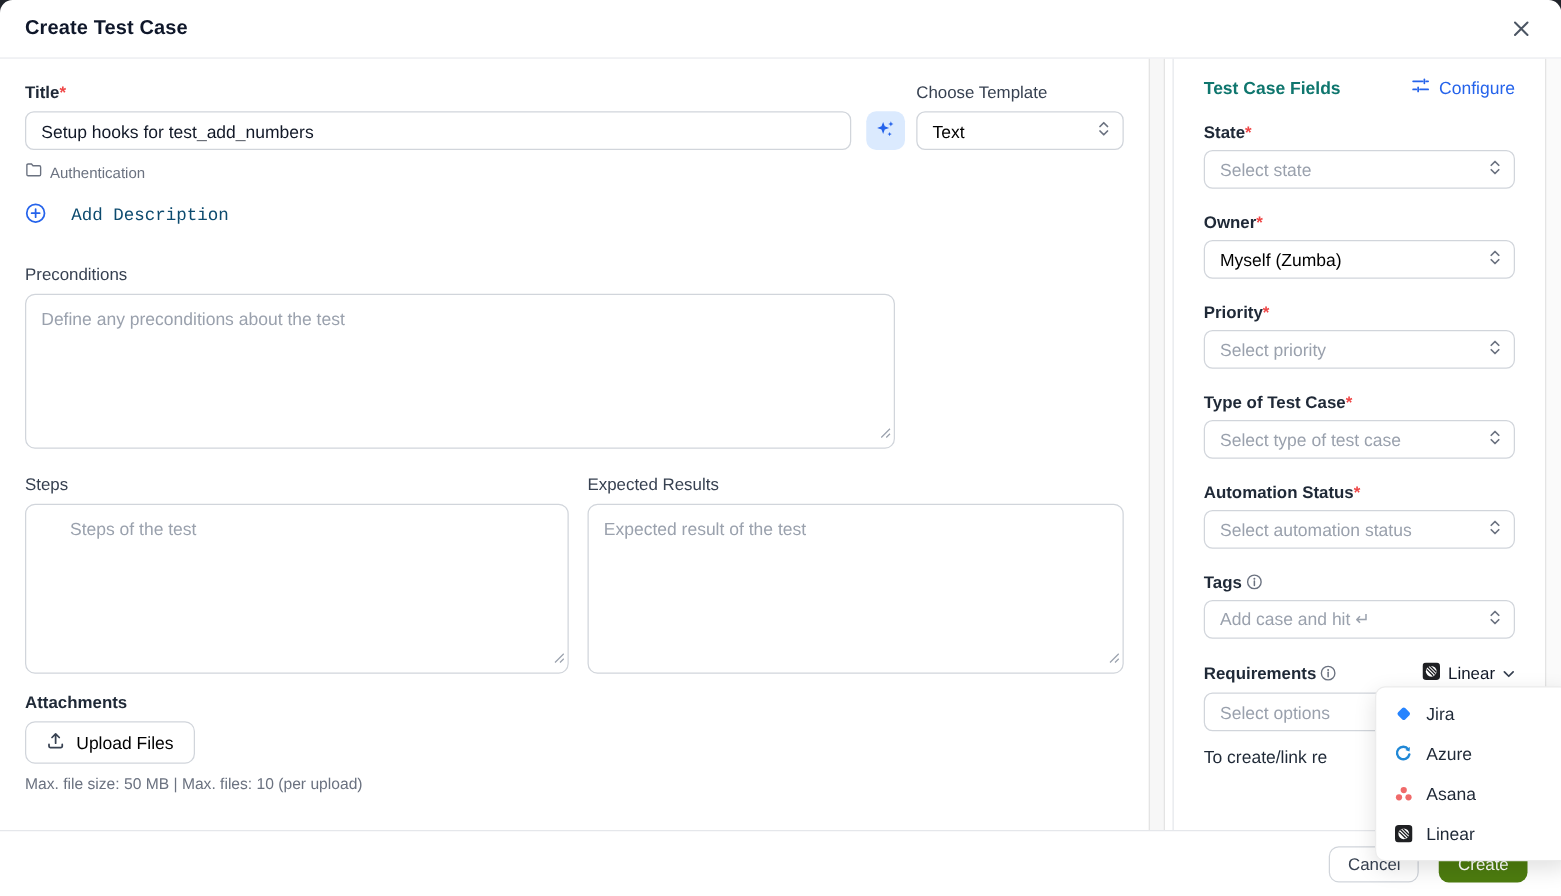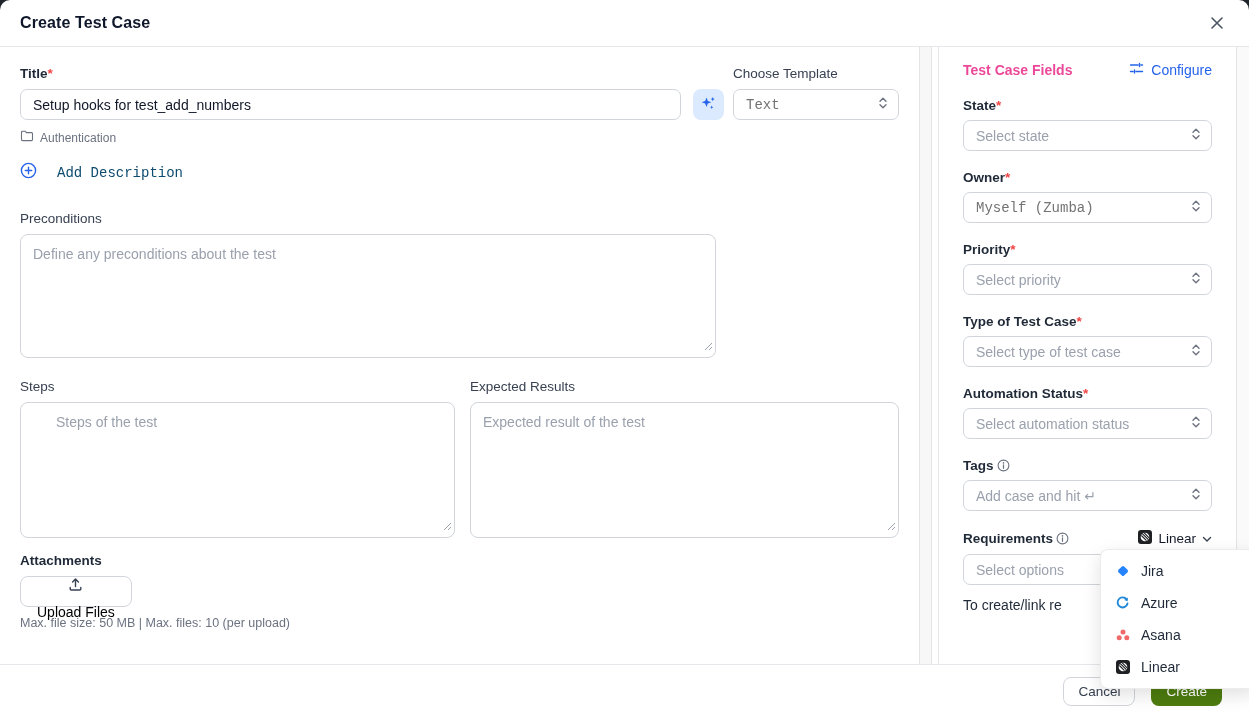--- a/index.html
+++ b/index.html
@@ -15,21 +15,21 @@
   .m-body { flex:1 1 auto; display:flex; min-height:0; position:relative; background:#fff; }
   .main { flex:none; width:919px; padding:19px 20px 0 20px; }
   .vtrack { flex:none; width:13px; background:#f7f7f7; border-left:1px solid #e4e4e4; border-right:1px solid #e4e4e4; }
   .sidebar { flex:1 1 auto; margin-left:6px; border-left:1px solid #e5e7eb; padding:14px 24px 0 24px; min-width:0; }
   .rgutter { flex:none; width:13px; background:#fafafa; border-left:1px solid #e4e4e4; }
 
   
   .lbl { font-size:13.5px; font-weight:600; color:#1f2937; display:flex; align-items:center; gap:0; }
   .req { color:#ef4444; font-weight:600; }
   .ph { color:#9aa1ad; }
-  .val { color:#737373;font-family:Liberation Mono, monospace; }
+  .val { color:#000000; }
 
   
   .title-row { display:flex; align-items:flex-end; }
   .title-col { flex:1 1 auto; }
   .title-input-row { display:flex; align-items:center; margin-top:8px; }
   input.txt { width:100%; height:31px; border:1px solid #d1d5db; border-radius:7px; padding:0 12px; font-size:14px; color:#111827; font-family:inherit; outline:none; }
   .ai-btn { flex:none; width:31px; height:31px; margin-left:12px; background:#dbeafe; border:none; border-radius:8px; display:flex; align-items:center; justify-content:center; cursor:pointer; }
   .tmpl-col { flex:none; width:166px; margin-left:9px; }
   .tmpl-col .lbl { font-weight:500; color:#374151; }
 
@@ -43,26 +43,26 @@
   .area-block { margin-top:28px; }
   .ta-wrap { position:relative; margin-top:8px; }
   textarea.ta { display:block; width:100%; border:1px solid #d1d5db; border-radius:8px; padding:11px 12px; font-size:14px; font-family:inherit; color:#111827; resize:none; outline:none; }
   textarea.ta::placeholder, input.txt::placeholder { color:#9aa1ad; }
   .resize-h { position:absolute; right:3px; bottom:3px; pointer-events:none; }
   .two-col { display:flex; gap:15px; margin-top:21px; }
   .col-steps { flex:none; width:435px; }
   .col-exp { flex:1 1 auto; }
 
   .attach-block { margin-top:15px; }
-  .upload-btn { margin-top:8px; height:31px; display:inline-flex; align-items:center; gap:9px; padding:0 16px; background:#fff; border:1px solid #d1d5db; border-radius:8px; font-size:14px; font-weight:500; color:#000000; font-family:inherit; cursor:pointer;flex-direction:column; }
+  .upload-btn { margin-top:8px; height:31px; display:inline-flex; align-items:center; gap:9px; padding:16px 16px; background:#fff; border:1px solid #d1d5db; border-radius:8px; font-size:14px; font-weight:500; color:#000000; font-family:inherit; cursor:pointer; }
   .attach-hint { margin-top:9px; font-size:12.5px; color:#6b7280; }
 
   
   .sb-head { display:flex; align-items:center; justify-content:space-between; margin-bottom:19px; }
-  .sb-title { font-size:14px; font-weight:700; color:#ec4899; }
+  .sb-title { font-size:14px; font-weight:700; color:#0f766e; }
   .configure { display:flex; align-items:center; gap:7px; color:#2563eb; font-size:14px; font-weight:500; cursor:pointer; background:none; border:none; font-family:inherit; }
   .field { margin-bottom:19px; }
   .field .selbox { margin-top:7px; }
   .info-ic { margin-left:3px; display:inline-flex; }
   .req-head { display:flex; align-items:center; justify-content:space-between; }
   .provider { display:flex; align-items:center; gap:6px; font-size:13.5px; font-weight:500; color:#111827; cursor:pointer; background:none; border:none; font-family:inherit; }
   .sb-note { margin-top:12px; font-size:14px; color:#1f2937; white-space:nowrap; }
 
   
   .dropdown { position:absolute; left:1100px; top:549px; width:156px; background:#fff; border:1px solid #ececec; border-radius:8px; box-shadow:0 6px 18px rgba(0,0,0,.12); z-index:50; padding:5px 0; }

